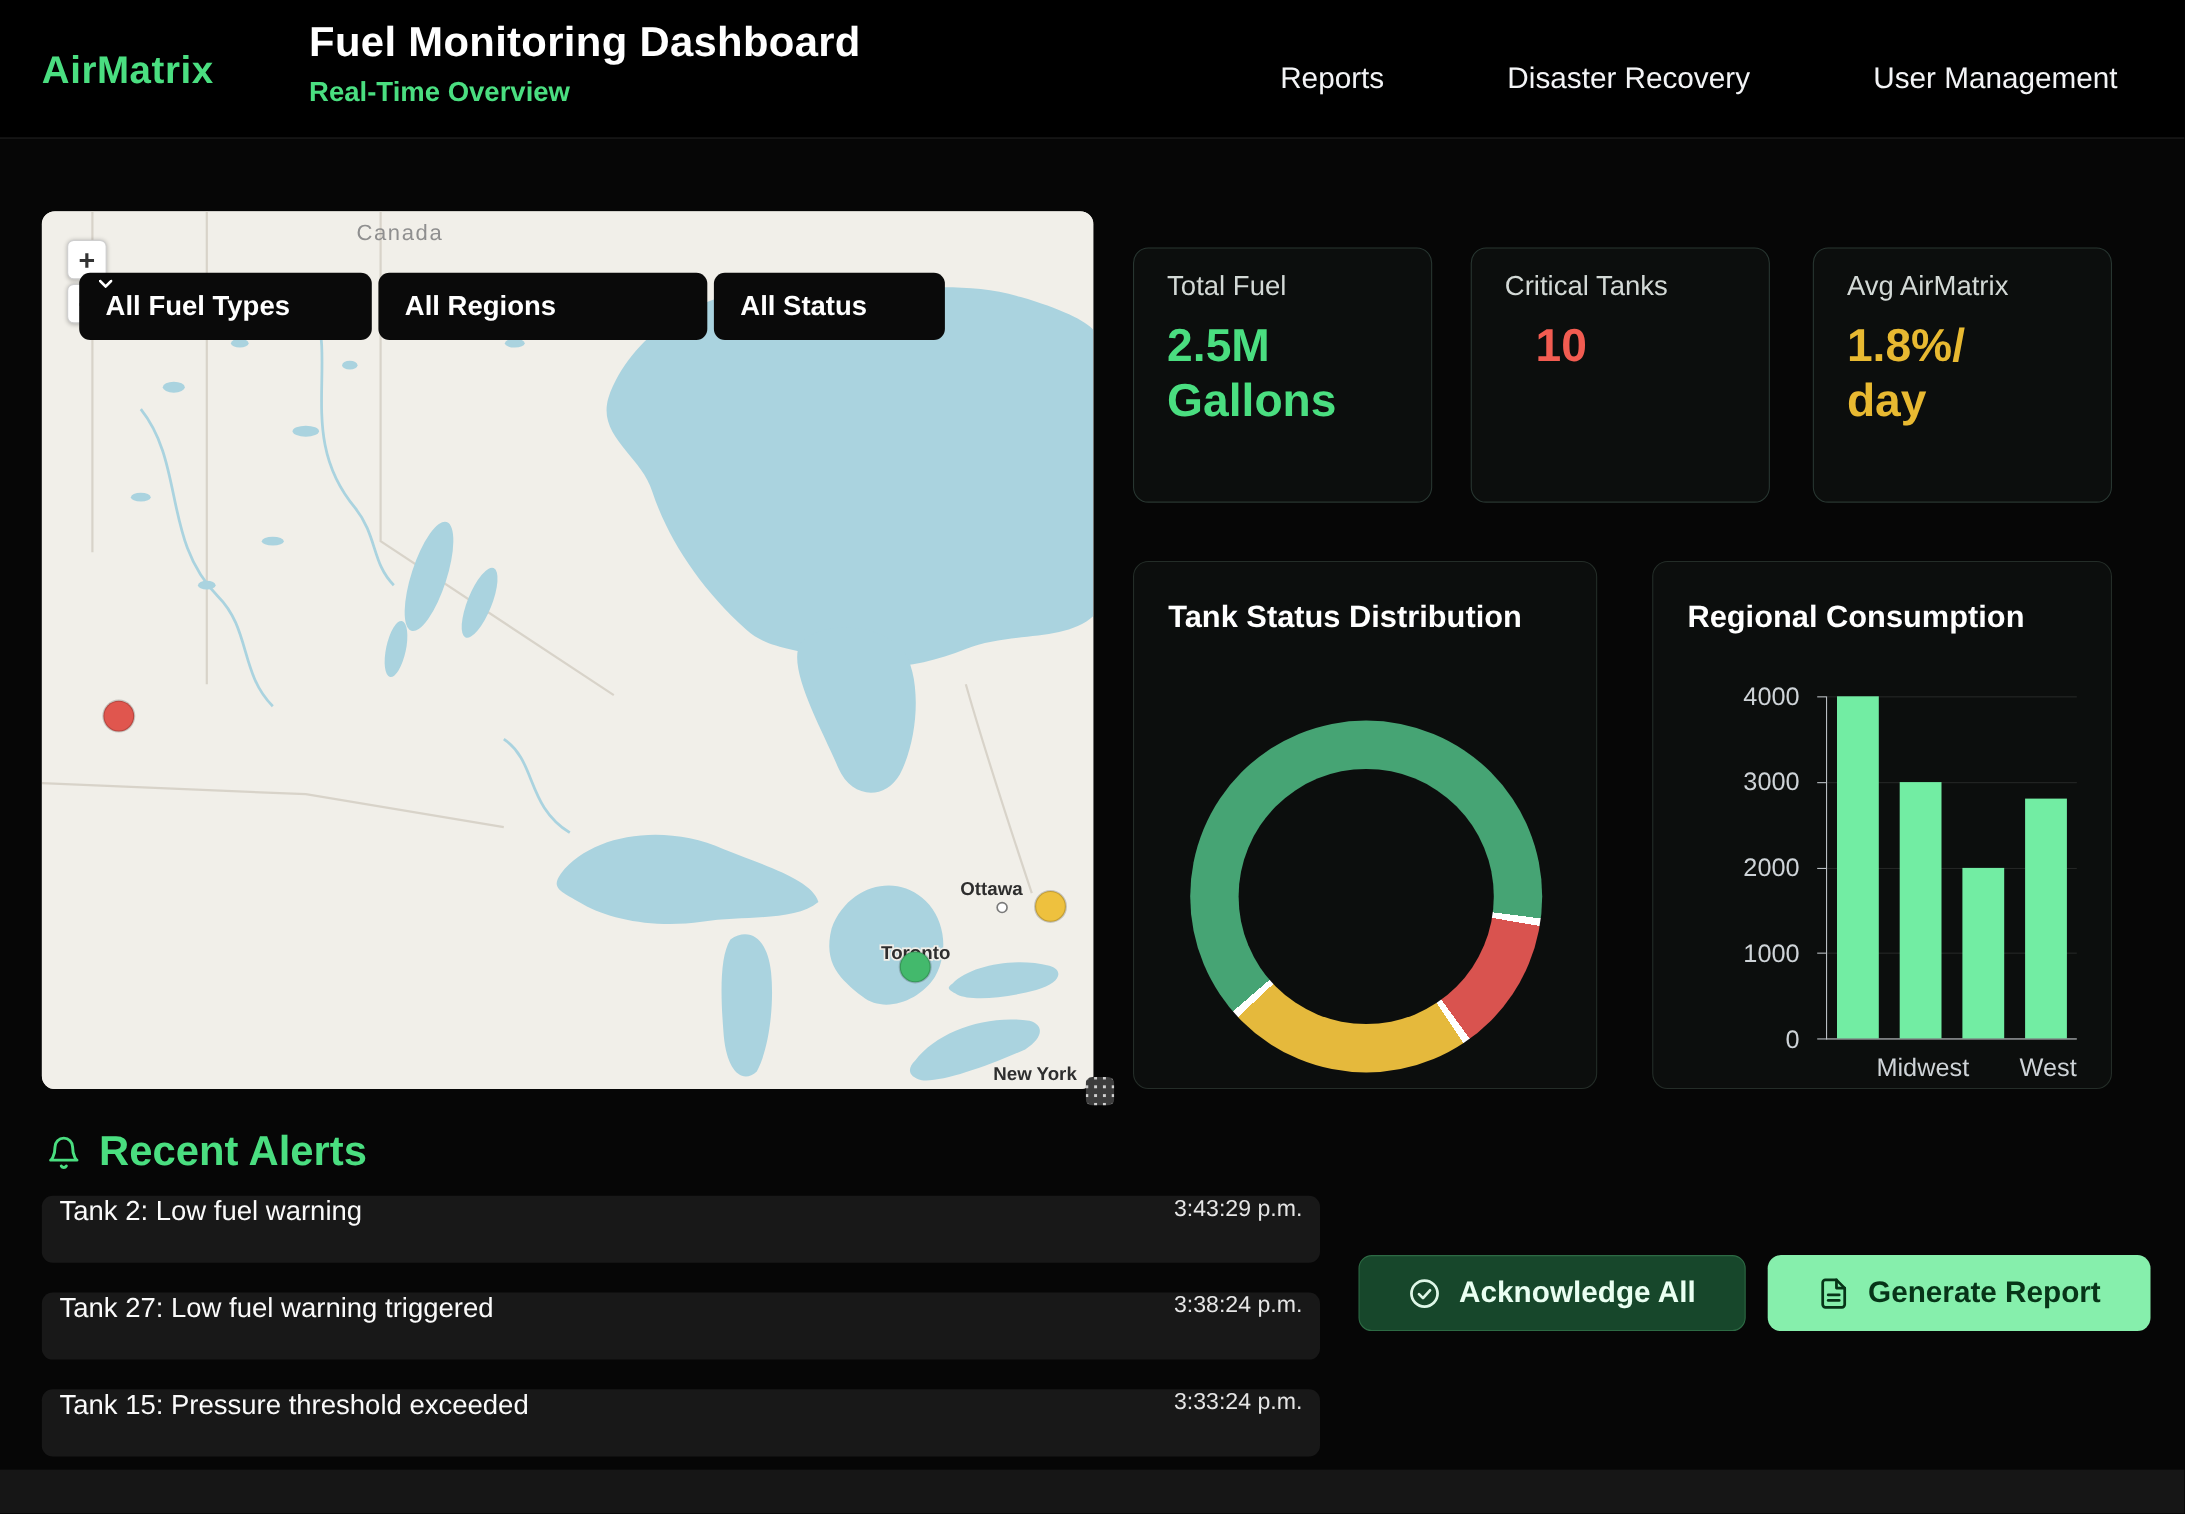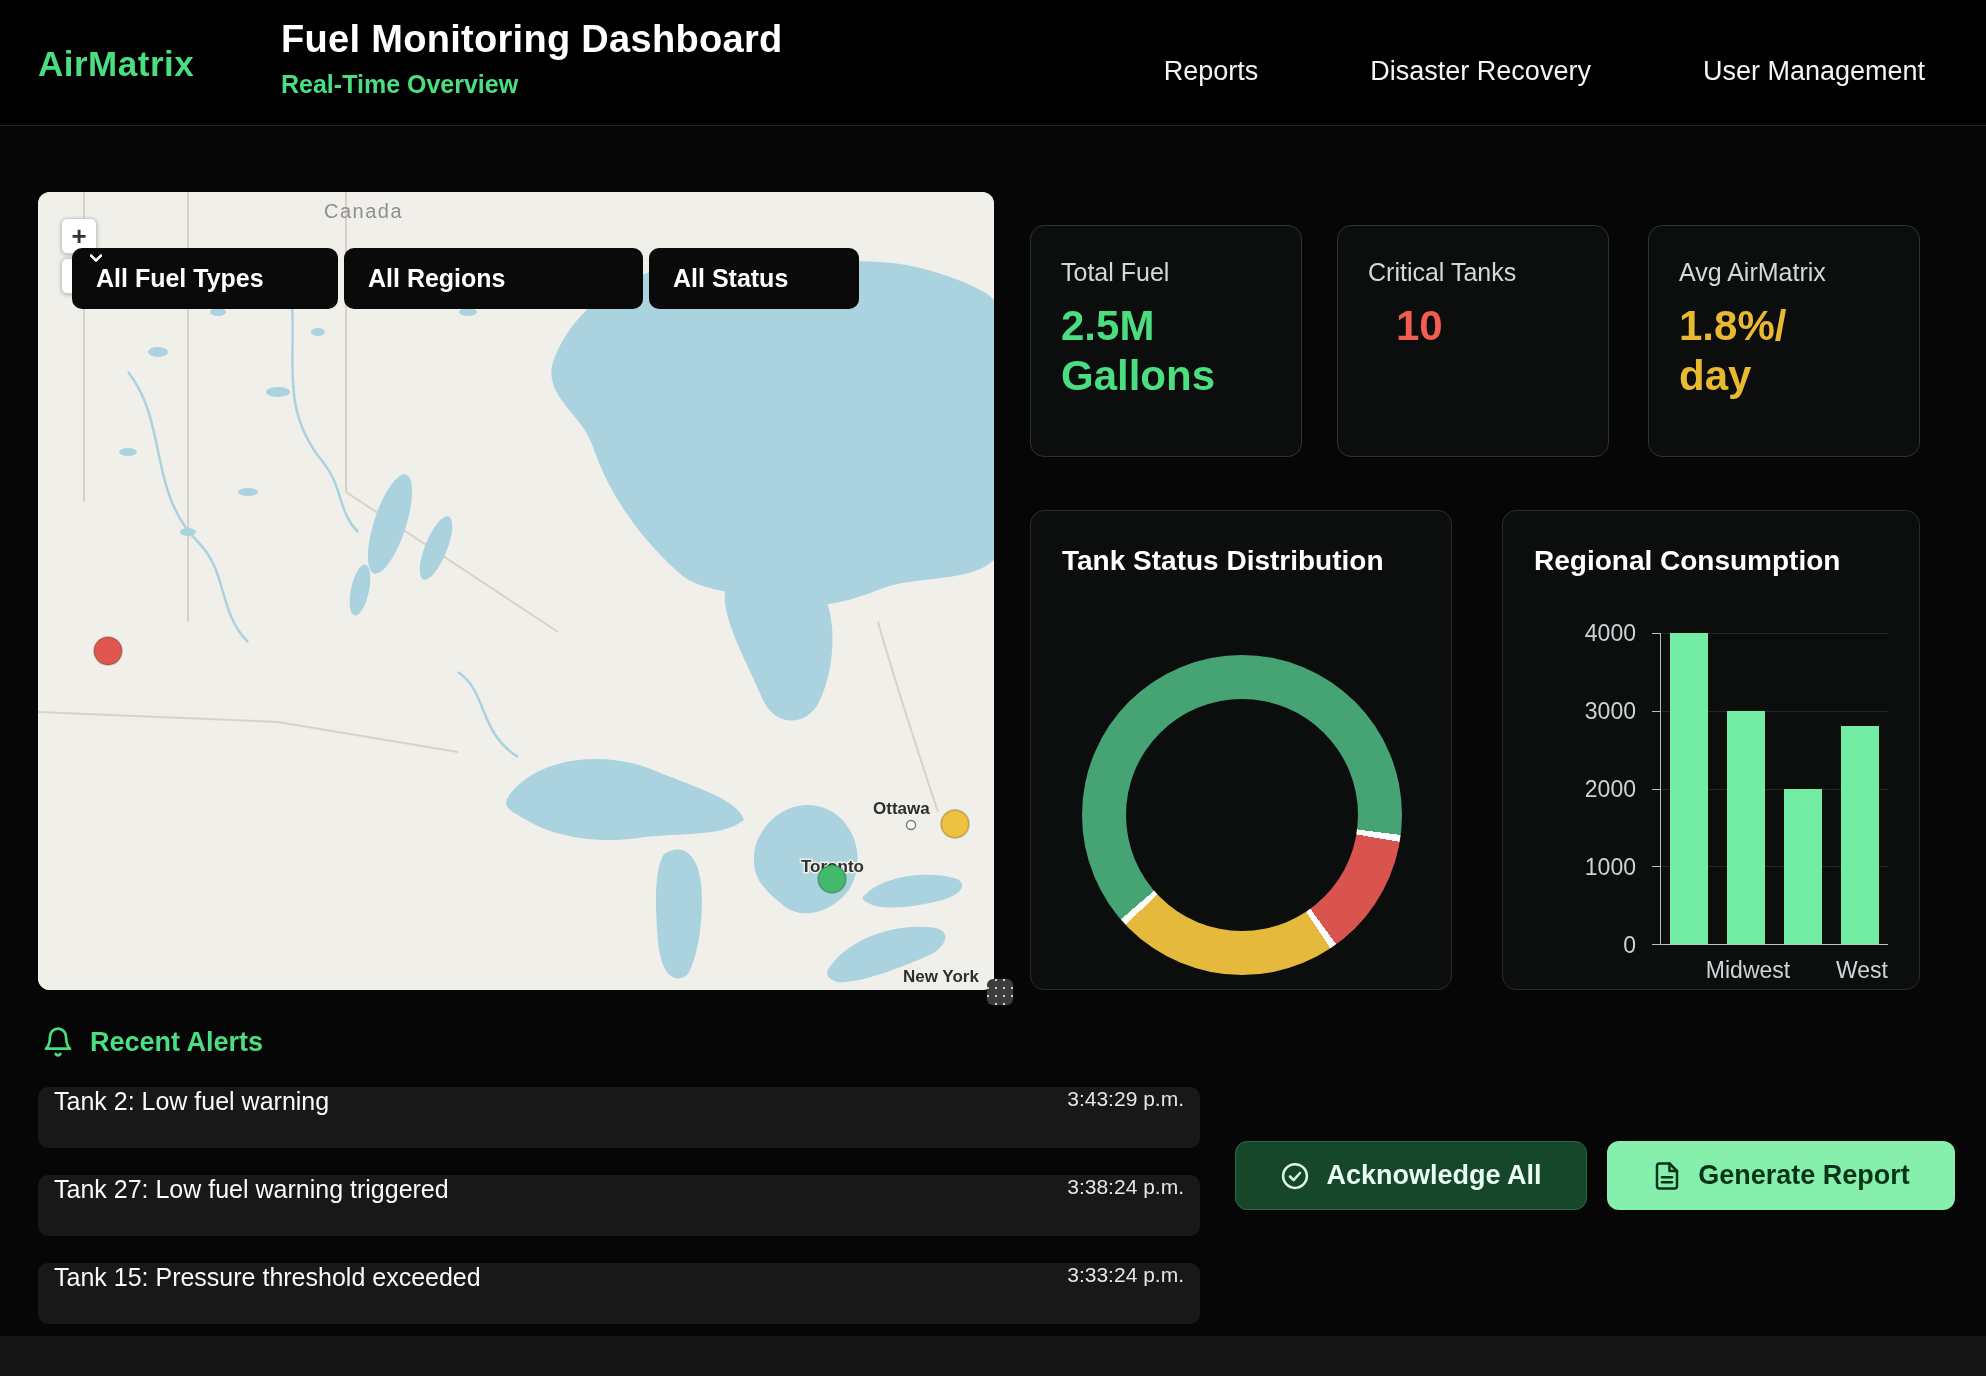--- a/index.html
+++ b/index.html
@@ -26,21 +26,21 @@
   .filter{height:61px;background:#0a0a0a;border-radius:10px;display:flex;align-items:center;justify-content:space-between;
     padding:0 20px 0 24px;color:#fff;font-size:25px;font-weight:bold;cursor:pointer}
   .f1{width:299px}.f2{width:266px}.f3{width:210px}
   .chev{flex:0 0 auto;margin-left:14px}
   .country-label{font-size:20px;fill:#8f8f8f;letter-spacing:1.5px}
   .city-label{font-size:17px;fill:#2e2e2e;paint-order:stroke;stroke:#f1efe9;stroke-width:3px;font-weight:bold}
   .resize-handle{position:absolute;left:987px;top:979px;width:26px;height:26px;border-radius:6px;background:#3c3c3c;
     background-image:radial-gradient(#cfcfcf 1.3px,transparent 1.5px);background-size:8px 8px;background-position:5px 5px;cursor:grab;z-index:3}
 
   
-  .stat-card{position:absolute;top:225px;width:272px;height:232px;background:#0c0e0d;border:1px solid #283631;border-radius:14px;padding:32px 30px}
+  .stat-card{position:absolute;top:225px;width:272px;height:232px;background:#0c0e0d;border:1px solid #283631;border-radius:14px;padding:20px 30px}
   .s1{left:1030px}.s2{left:1337px}.s3{left:1648px}
   .stat-label{font-size:25px;color:#d3d9d6}
   .stat-value{margin-top:14px;font-size:42px;font-weight:bold;line-height:1.2}
 
   
   .chart-card{position:absolute;top:510px;height:480px;background:#0c0e0d;border:1px solid #242d28;border-radius:14px}
   .tank-card{left:1030px;width:422px}
   .regional-card{left:1502px;width:418px}
   .card-title{position:absolute;left:31px;top:34px;font-size:28px;font-weight:bold;color:#fff;white-space:nowrap}
 
@@ -51,21 +51,21 @@
   .y-tick{position:absolute;right:14px;width:100%;text-align:right;transform:translateY(-50%);font-size:23px;color:#ced3d7}
   .plot{position:absolute;left:157px;top:122px;width:228px;height:312px;border-left:1px solid #b9bec2;border-bottom:1px solid #b9bec2}
   .gridline{position:absolute;left:0;width:100%;height:1px;background:rgba(255,255,255,.10)}
   .tickmark{position:absolute;left:-9px;width:8px;height:1px;background:#b9bec2}
   .bar{position:absolute;bottom:0;width:38px;transform:translateX(-50%)}
   .x-labels{position:absolute;left:157px;top:446px;width:228px;display:flex}
   .x-tick{flex:1;text-align:center;font-size:23px;color:#ced3d7;white-space:nowrap}
 
   
   .alerts-heading{position:absolute;left:42px;top:1026px;display:flex;align-items:center;gap:16px}
-  .alerts-heading .heading-text{font-size:27px;font-weight:bold;color:#4ade80}
+  .alerts-heading .heading-text{font-size:38px;font-weight:bold;color:#4ade80}
   .alert-row{position:absolute;left:38px;width:1162px;height:61px;background:#181818;border-radius:10px;
     display:flex;align-items:flex-start;justify-content:space-between;padding:0 16px;cursor:pointer}
   .a1{top:1087px}.a2{top:1175px}.a3{top:1263px}
   .alert-msg{font-size:25px;color:#fafafa}
   .alert-time{font-size:21px;color:#e6e6e6}
 
   .ack-btn{position:absolute;left:1235px;top:1141px;width:352px;height:69px;border-radius:12px;background:#17472b;
     border:1px solid #2d6a44;display:flex;align-items:center;justify-content:center;gap:16px;color:#eafff2;
     font-size:27px;font-weight:bold;cursor:pointer}
   .gen-btn{position:absolute;left:1607px;top:1141px;width:348px;height:69px;border-radius:12px;background:#86efac;

